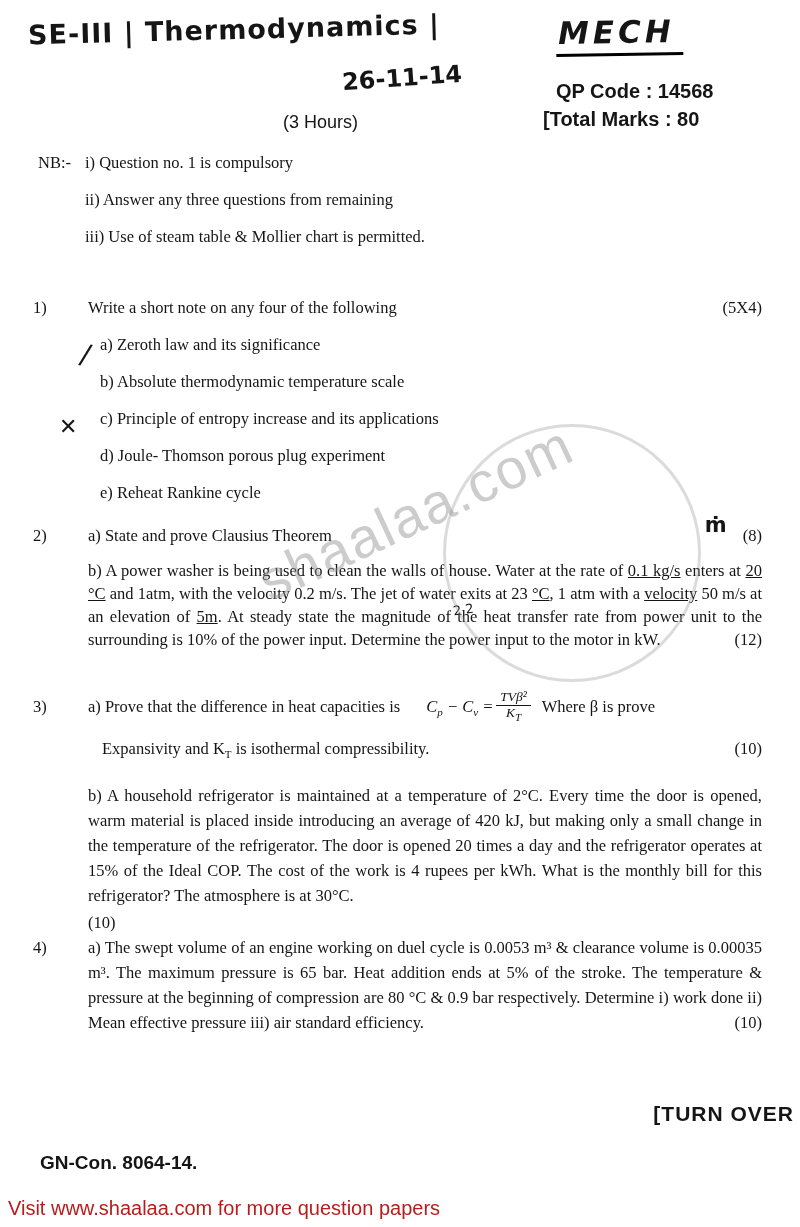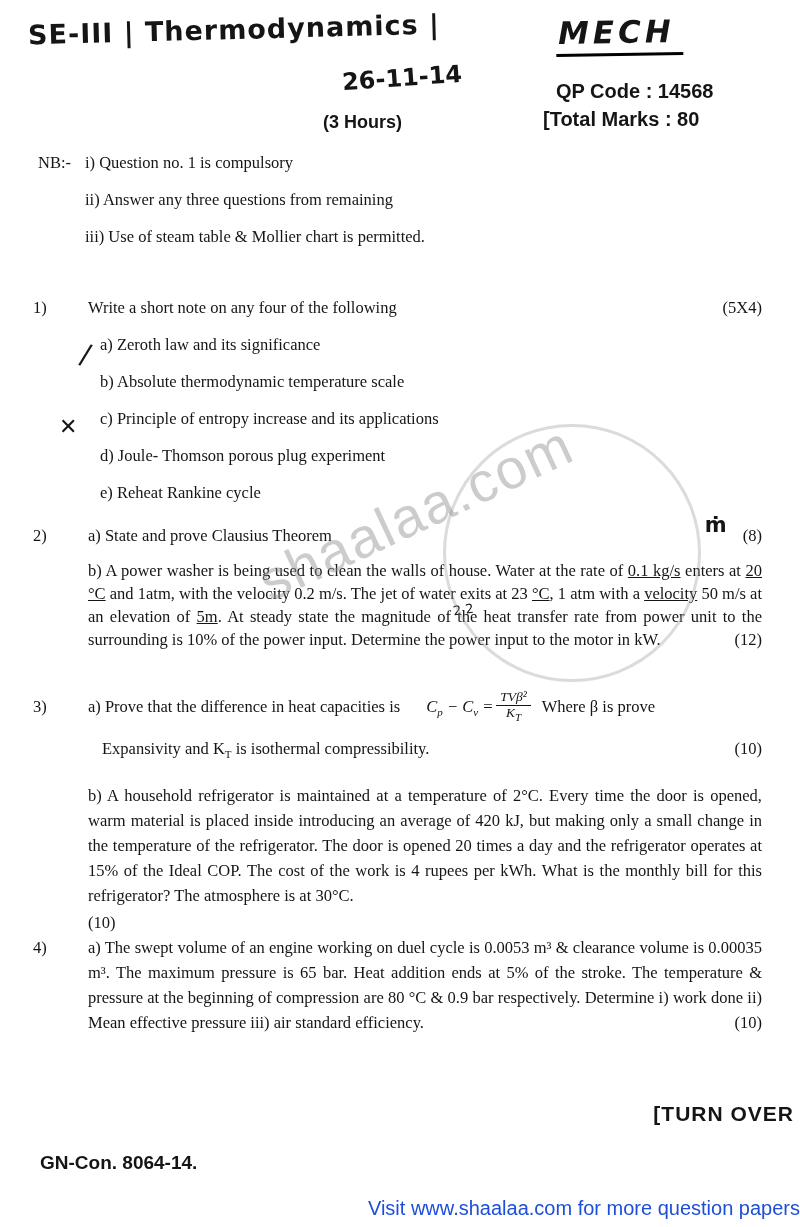--- a/index.html
+++ b/index.html
@@ -31,21 +31,21 @@
     font-size: 31px; font-style: italic; letter-spacing: 4px;
     border-bottom: 3px solid #000; padding: 0 8px 3px 2px;
     transform: rotate(-1deg);
   }
   .qp-code {
     position: absolute; left: 556px; top: 80px;
     font-family: "Liberation Sans", sans-serif; font-weight: bold; font-size: 20px;
   }
   .duration {
     position: absolute; left: 283px; top: 112px;
-    font-family: "Liberation Sans", sans-serif; font-weight: bold; font-size: 18px; margin-left: 40px;
+    font-family: "Liberation Sans", sans-serif; font-weight: normal; font-size: 18px;
   }
   .total-marks {
     position: absolute; left: 543px; top: 108px;
     font-family: "Liberation Sans", sans-serif; font-weight: bold; font-size: 20px;
   }
 
   
   .nb { position: absolute; left: 38px; top: 152px; width: 700px; font-size: 16.5px; }
   .nb-line { margin-bottom: 16px; line-height: 21px; }
   .nb-label { display: inline-block; margin-right: 14px; }
@@ -206,17 +206,17 @@
       </span>
     </div>
   </div>
 
   <div class="turn-over">[TURN OVER</div>
   <div class="gn-con">GN-Con. 8064-14.</div>
 
   <div class="wm-circle"></div>
   <div class="wm-text">shaalaa.com</div>
 
-  <div class="banner" style="color: #1d4ed8; justify-content: flex-end;">
+  <div class="banner" style="color: #b91c1c;">
     <span>Visit www.shaalaa.com for more question papers</span>
   </div>
 
 </div>
 
 </body></html>

